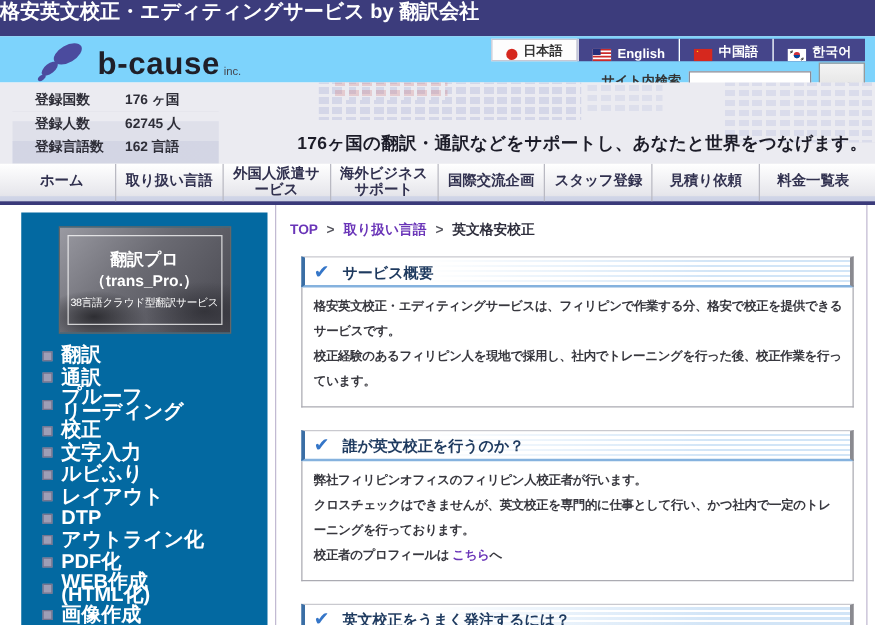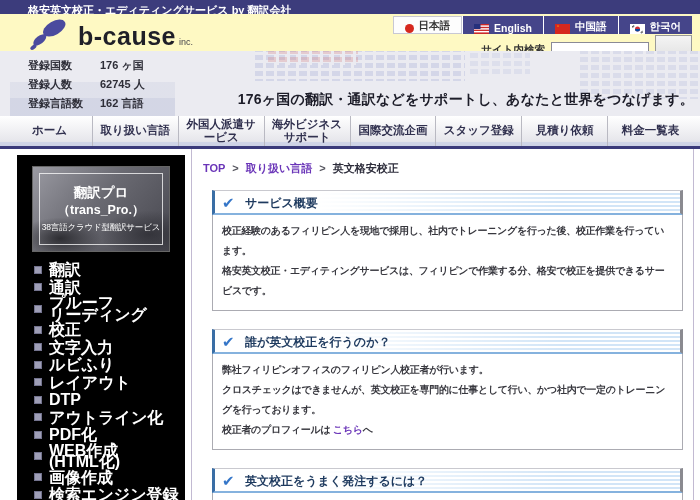--- a/index.html
+++ b/index.html
@@ -1,25 +1,25 @@
 <!DOCTYPE html>
 <html><head>
 <meta charset="utf-8">
 <style>
   * { margin:0; padding:0; box-sizing:border-box; }
   html,body { width:700px; height:500px; overflow:hidden; }
   body { font-family:"Liberation Sans","DejaVu Sans",sans-serif; background:#fff; }
   .page { width:700px; height:500px; display:flex; flex-direction:column; overflow:hidden; }
 
   
-  .topbar { height:14px; background:#3c3c7c; color:#fff; font-size:11px; font-weight:bold;
-            line-height:20px; padding-left:28px; flex:none; }
-
-  
-  .hero-white { position:relative; height:37px; background:#fef9c3; flex:none; }
+  .topbar { height:29px; background:#3c3c7c; color:#fff; font-size:16px; font-weight:bold;
+            line-height:20px; flex:none; }
+
+  
+  .hero-white { position:relative; height:37px; background:#7dd3fc; flex:none; }
   .logo { position:absolute; left:28px; top:3px; display:flex; align-items:flex-end; cursor:pointer; }
   .logo svg { width:44px; height:34px; margin-right:6px; }
   .logo-text { font-size:25px; font-weight:bold; color:#1f1f28; letter-spacing:0.5px; line-height:30px; }
   .logo-suffix { font-size:9px; color:#44444c; font-weight:normal; margin:12px 0 4px 3px;text-align:right; }
 
   .langs { position:absolute; top:2px; right:8px; display:flex; }
   .lang { display:flex; align-items:flex-end; gap:5px; height:18px; padding:0 11px;
           font-size:10.5px; font-weight:bold; cursor:pointer; border-left:1px solid #fff; }
   .lang.active { background:#fdfdfd; color:#333; border:1px solid #c8c8d4; }
   .lang.inactive { background:#45458a; color:#fff; }
@@ -59,21 +59,21 @@
          border-bottom:3px solid #3a3a7a; box-shadow:inset 0 -4px 0 rgba(190,200,230,.5); flex:none;
          padding:0 7px; }
   .nav-item { flex:1; display:flex; align-items:center; justify-content:center; text-align:center;
               font-size:11.5px; font-weight:bold; color:#31314f; white-space:pre-line; line-height:1.15;
               border-left:1px solid #b9b9c2; cursor:pointer; }
   .nav-item:first-child { border-left:none; }
 
   
   .main-wrap { flex:1; display:flex; padding:0 6px 0 17px; overflow:hidden; background:#fff; }
 
-  .sidebar { width:168px; flex:none; background:#000000; margin-top:6px; padding-top:11px; overflow:hidden; }
+  .sidebar { width:197px; flex:none; background:#0369a1; margin-top:6px; padding-top:11px; overflow:hidden; }
   .promo { width:138px; height:86px; margin:0 auto; position:relative; cursor:pointer;
            background:
              radial-gradient(60px 30px at 20% 85%, rgba(30,30,34,.8), transparent 70%),
              radial-gradient(70px 34px at 85% 80%, rgba(40,40,46,.7), transparent 70%),
              linear-gradient(130deg,#9a9aa2,#6a6a72 45%,#46464e);
            border:1px solid #666; }
   .promo-frame { position:absolute; left:6px; top:6px; right:6px; bottom:6px;
                  border:1px solid rgba(255,255,255,.75); display:flex; flex-direction:column;
                  align-items:center; justify-content:center; color:#fff; text-align:center; }
   .promo-l1 { font-size:13.5px; font-weight:bold; }
@@ -247,22 +247,22 @@
         <span class="bc-sep">&gt;</span>
         <span class="bc-cur">英文格安校正</span>
       </div>
 
       <div class="section">
         <div class="sec-head">
           <span class="check-icon">✔</span>
           <span>サービス概要</span>
         </div>
         <div class="sec-body">
+          <p>格安英文校正・エディティングサービスは、フィリピンで作業する分、格安で校正を提供できるサービスです。</p>
           <p>校正経験のあるフィリピン人を現地で採用し、社内でトレーニングを行った後、校正作業を行っています。</p>
-          <p>格安英文校正・エディティングサービスは、フィリピンで作業する分、格安で校正を提供できるサービスです。</p>
         </div>
       </div>
 
       <div class="section">
         <div class="sec-head">
           <span class="check-icon">✔</span>
           <span>誰が英文校正を行うのか？</span>
         </div>
         <div class="sec-body">
           <p>弊社フィリピンオフィスのフィリピン人校正者が行います。</p>

